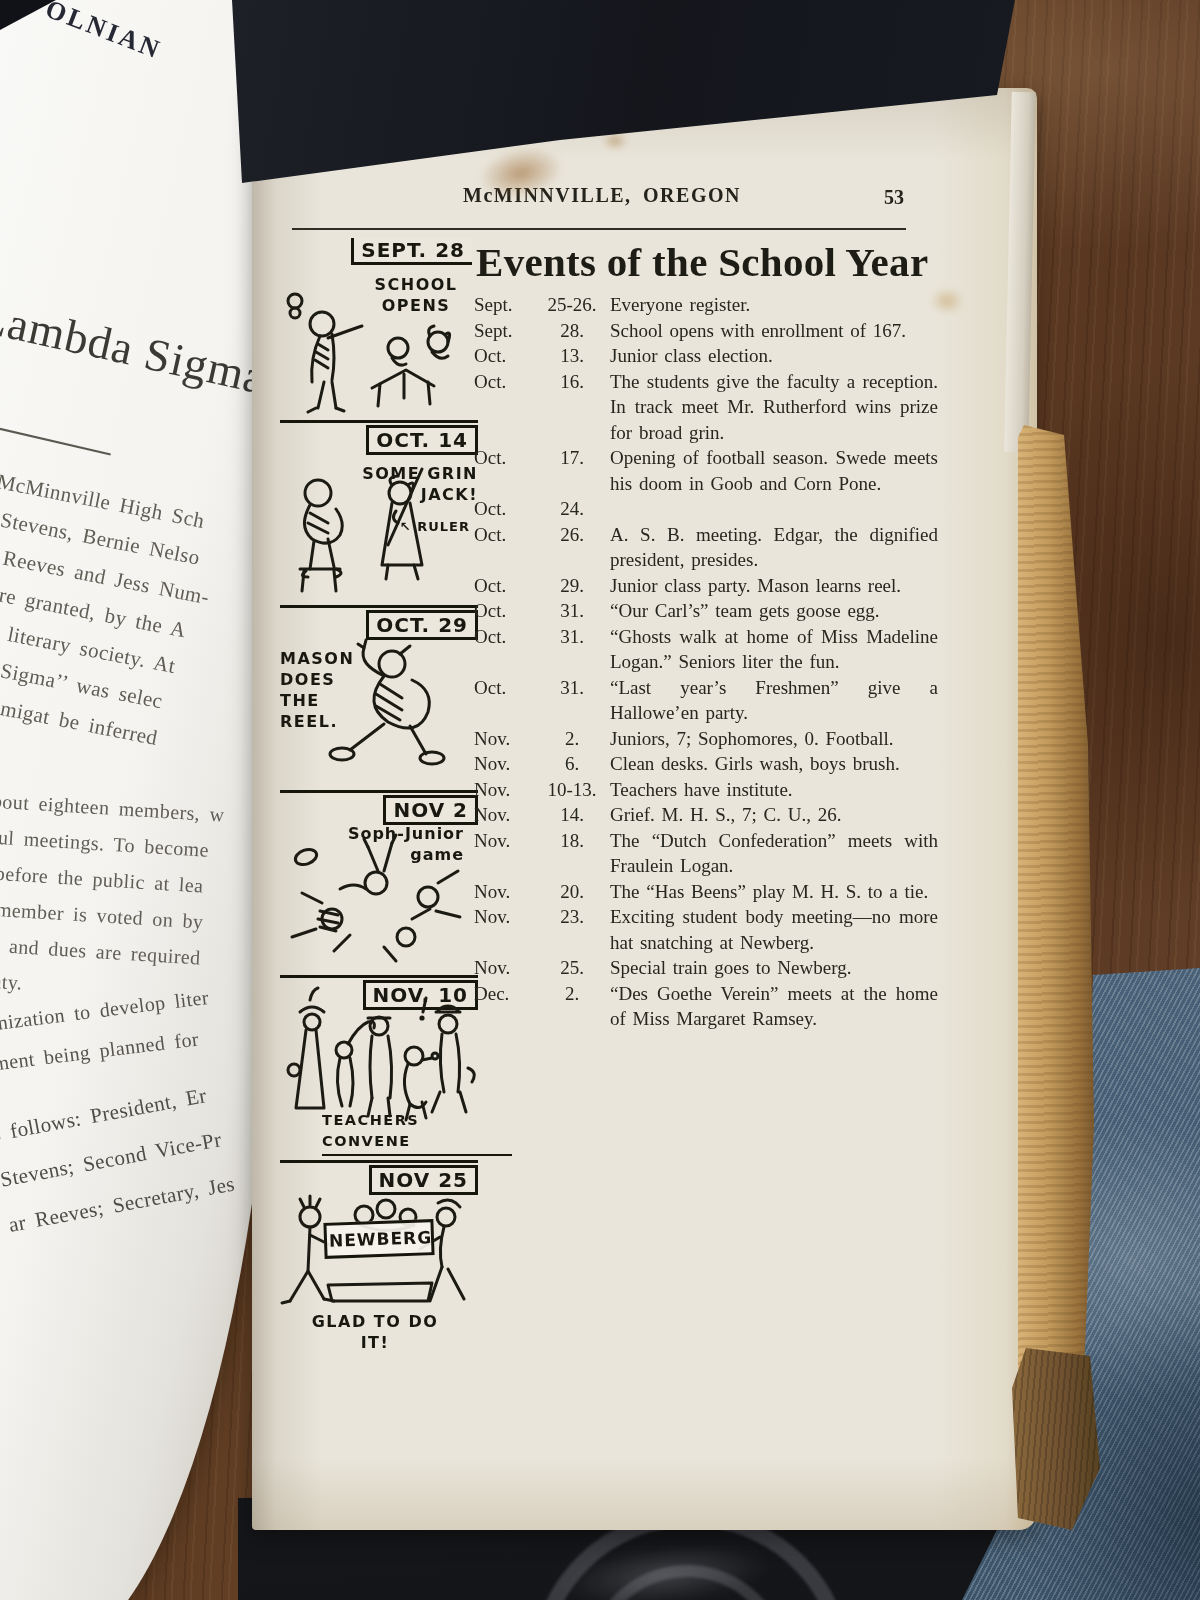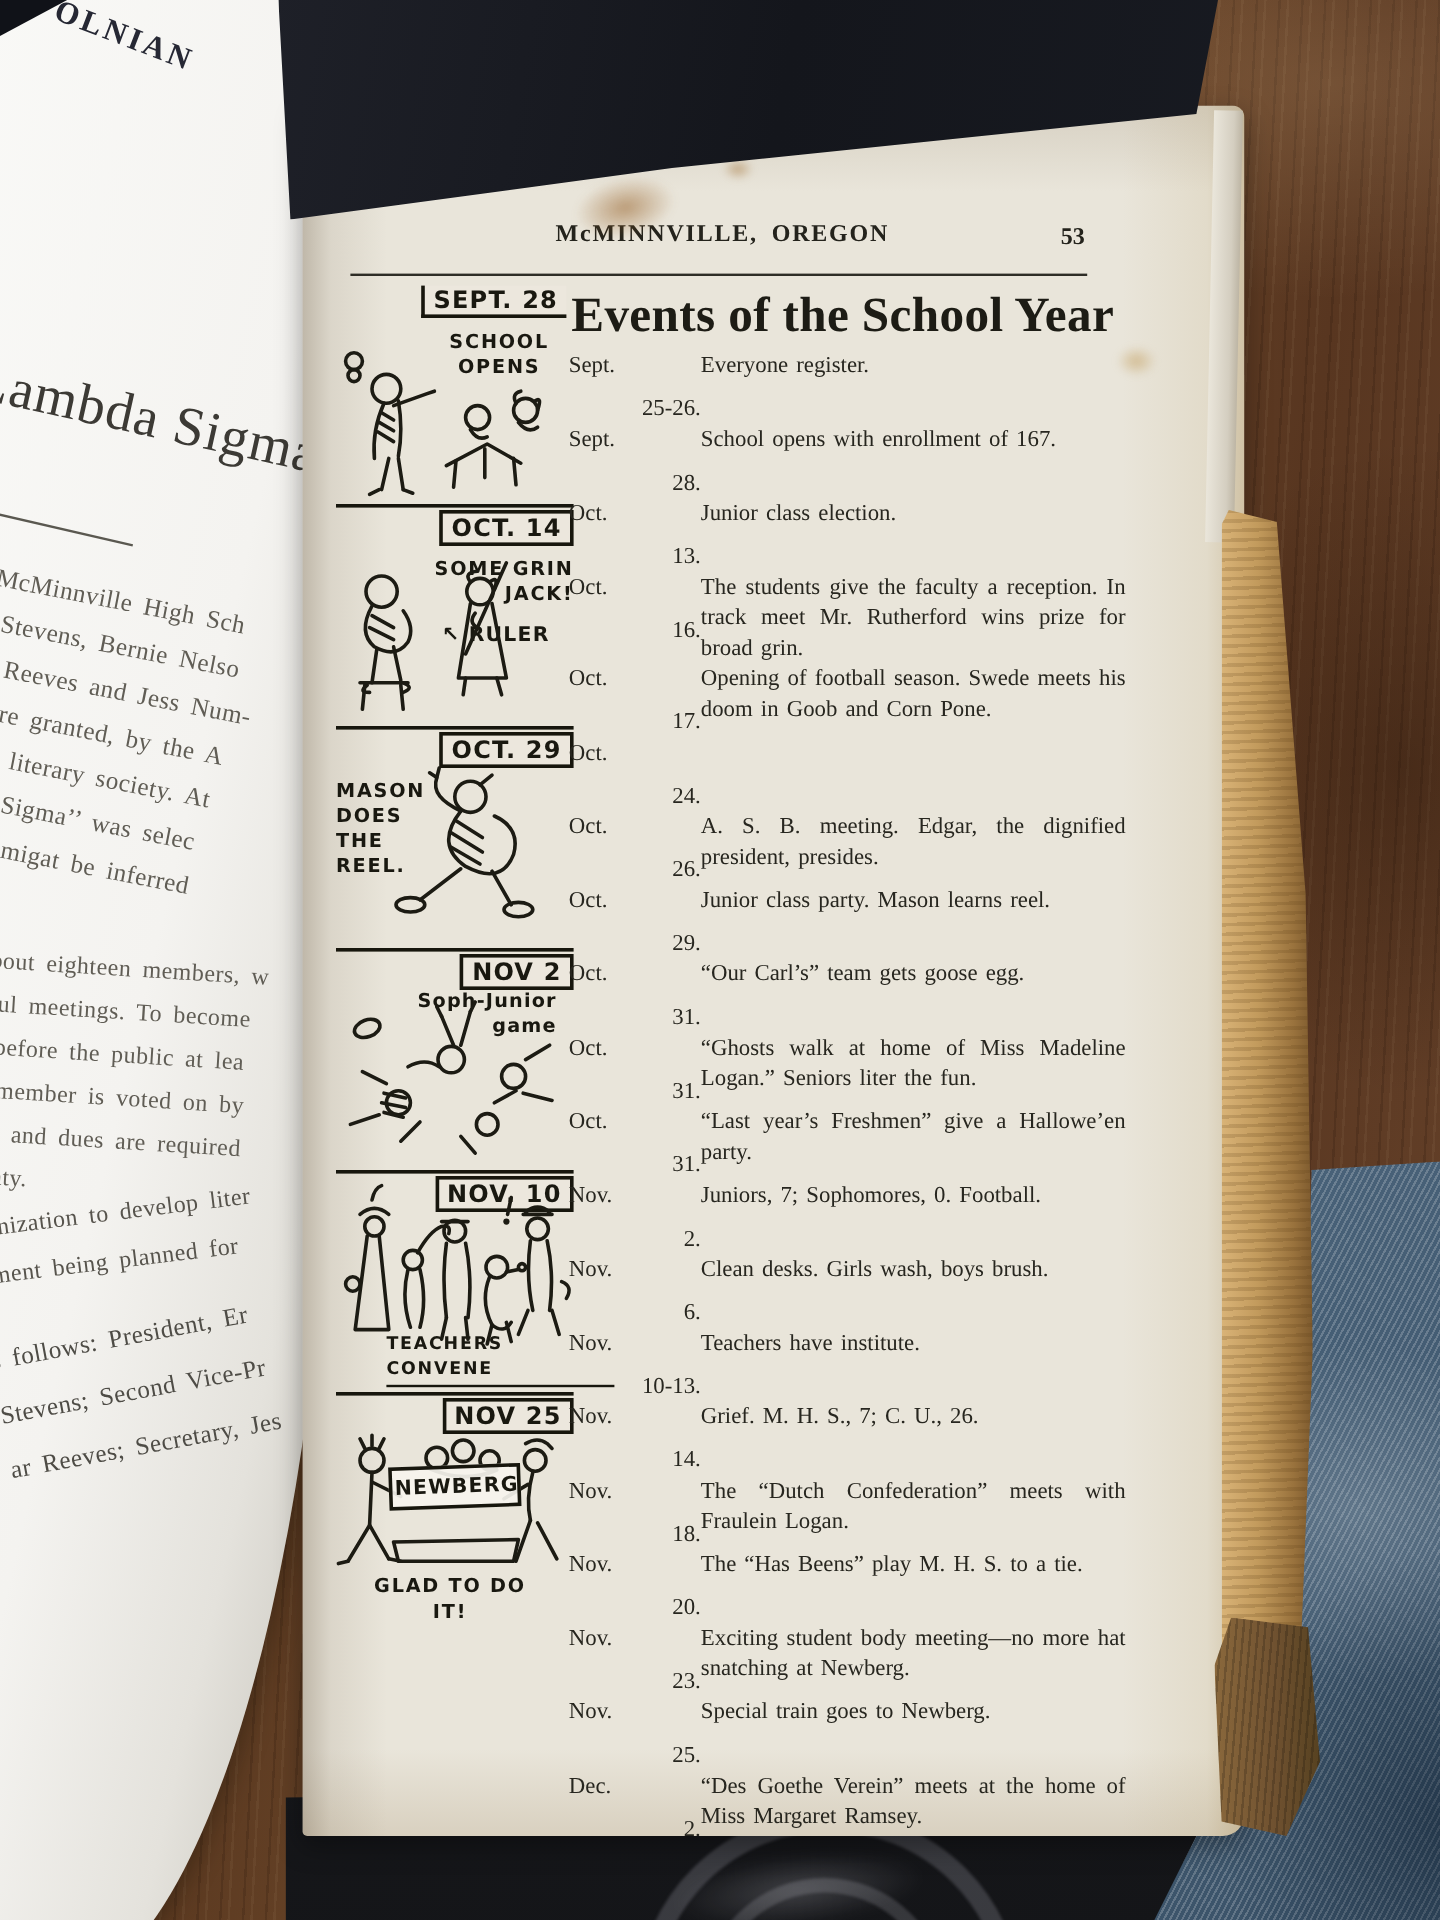--- a/index.html
+++ b/index.html
@@ -90,39 +90,39 @@
     background:radial-gradient(ellipse, rgba(190,150,80,0.5), rgba(190,150,80,0) 70%);}
   
   .rp-header{position:absolute;left:150px;top:96px;width:400px;text-align:center;
     font-weight:bold;font-size:20px;letter-spacing:1.5px;word-spacing:5px;color:#24231c;}
   .rp-pagenum{position:absolute;left:632px;top:98px;font-weight:bold;font-size:20px;color:#24231c;}
   .rp-rule{position:absolute;left:40px;top:140px;width:614px;height:2px;background:#2e2d26;}
   .rp-title{position:absolute;left:224px;top:150px;width:466px;
     font-weight:bold;font-size:41px;letter-spacing:0.3px;color:#1d1c15;white-space:nowrap;}
   
   .events{position:absolute;left:222px;top:204px;width:464px;}
-  .ev{display:grid;grid-template-columns:60px 50px 1fr;
+  .ev{display:grid;grid-template-columns:60px 50px 1fr;column-gap:13px;
     font-size:19px;line-height:25.5px;color:#27261f;word-spacing:2px;}
-  .ev-d{text-align:right;margin-top:36px;}
+  .ev-d{text-align:center;}
   .ev-t{text-align:justify;}
   
   .cartoons{position:absolute;left:28px;top:150px;width:198px;}
   .panel{position:relative;width:198px;height:182px;border-bottom:3.5px solid #17160d;
     color:#191810;}
   .panel.last{border-bottom:none;height:190px;}
   .cdate{position:absolute;top:2px;right:0;border:3px solid #17160d;padding:0 7px;
     font-family:"DejaVu Sans",sans-serif;font-weight:bold;font-size:20px;letter-spacing:1px;
     background:rgba(238,234,224,0.55);}
   .panel.p1 .cdate{border:none;border-bottom:3px solid #17160d;border-left:3px solid #17160d;top:0;right:6px;margin-left:24px;}
   .ccap{position:absolute;font-family:"DejaVu Sans",sans-serif;font-weight:bold;
     font-size:16px;letter-spacing:1.5px;line-height:21px;}
   .p1 .ccap{top:36px;right:14px;width:96px;text-align:center;}
   .p2 .ccap{top:40px;right:0;width:120px;text-align:right;margin-left:48px;}
-  .p2 .cnote{position:absolute;top:96px;right:20px;font-family:"DejaVu Sans",sans-serif;
-    font-weight:bold;font-size:17px;letter-spacing:1px;}
+  .p2 .cnote{position:absolute;top:96px;right:8px;font-family:"DejaVu Sans",sans-serif;
+    font-weight:bold;font-size:13px;letter-spacing:1px;}
   .p3 .ccap{top:40px;left:0;width:78px;text-align:left;}
   .p4 .ccap{top:30px;left:14px;width:170px;text-align:right;letter-spacing:1px;}
   .p5 .ccap{bottom:4px;left:2px;width:190px;font-size:14.5px;border-bottom:2px solid #17160d;padding-bottom:2px;margin-left:40px;}
   .p6 .ccap{bottom:0;left:30px;width:130px;text-align:center;}
   .csign{position:absolute;top:58px;left:44px;width:100px;padding:5px 2px;text-align:center;
     border:3.5px solid #17160d;font-family:"DejaVu Sans",sans-serif;font-weight:bold;
     font-size:17px;letter-spacing:1px;background:rgba(246,244,238,0.92);transform:rotate(-2deg);}
   .cart-svg{position:absolute;left:0;bottom:6px;}
   .cart-svg path,.cart-svg circle,.cart-svg ellipse{fill:none;stroke:#1c1b13;
     stroke-width:3;stroke-linecap:round;stroke-linejoin:round;}

